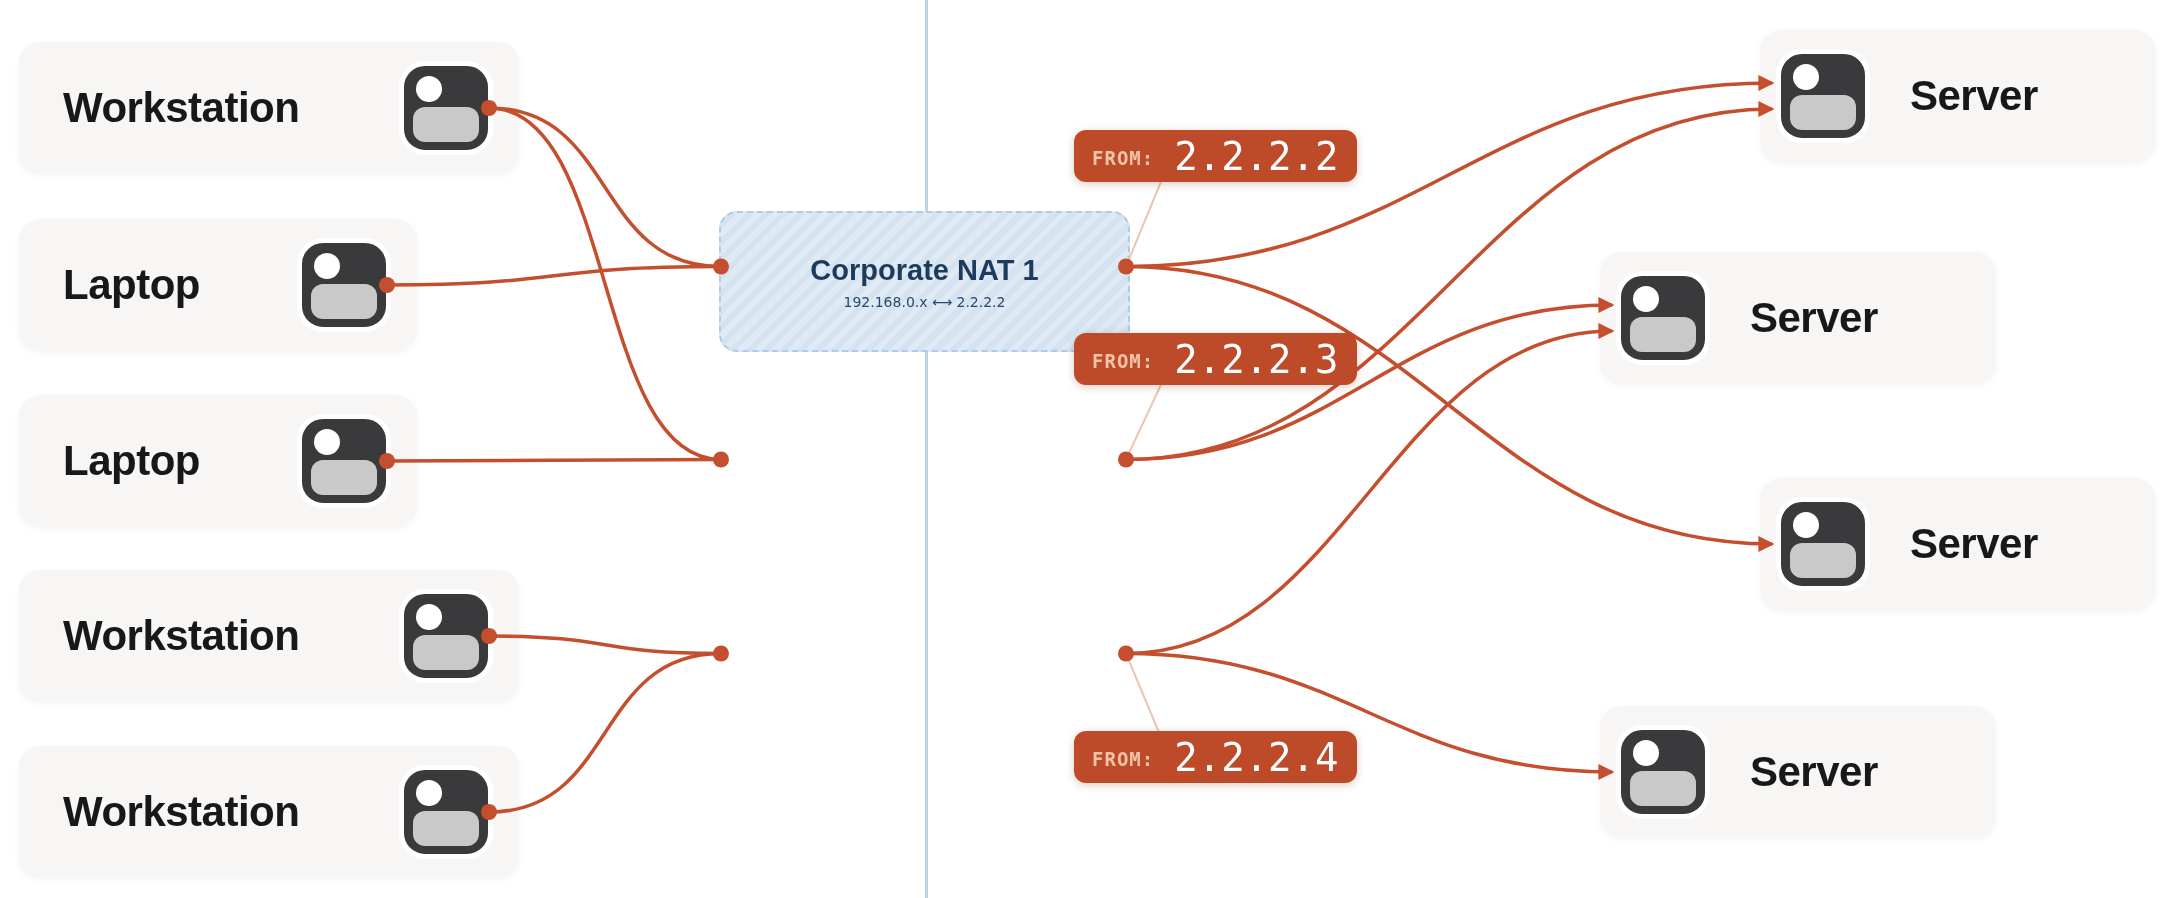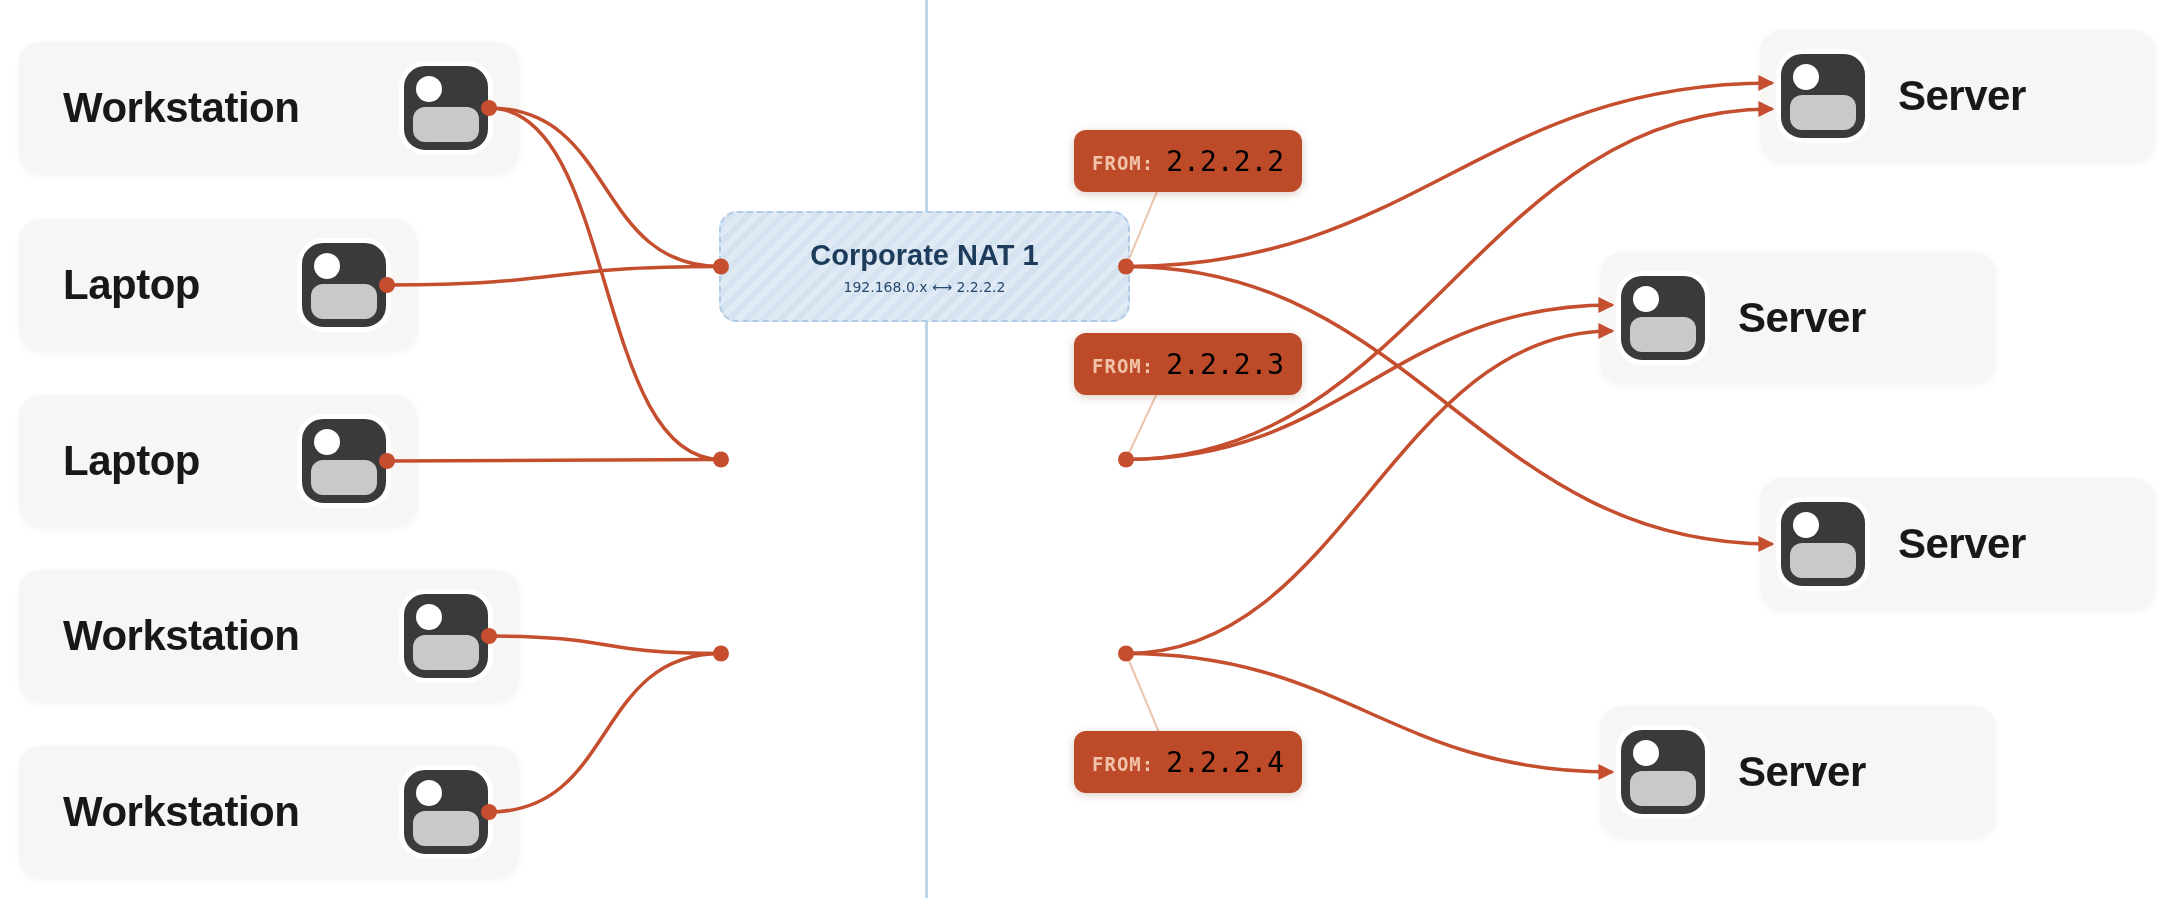--- a/index.html
+++ b/index.html
@@ -37,21 +37,21 @@
     z-index: 2;
   }
   .node .label {
     font-size: 42px;
     font-weight: 700;
     color: #181818;
     letter-spacing: -0.5px;
     white-space: nowrap;
   }
   .client { justify-content: space-between; padding: 0 26px 0 44px; box-sizing: border-box; }
-  .server { padding: 0 24px 0 16px; box-sizing: border-box; gap: 28px; }
+  .server { padding: 0 24px 0 16px; box-sizing: border-box; gap: 40px; }
 
   .person-icon {
     position: relative;
     width: 94px;
     height: 94px;
     flex: none;
     background: #3a3a3c;
     border: 5px solid #ffffff;
     border-radius: 26px;
     box-sizing: border-box;
@@ -74,21 +74,21 @@
     bottom: 8px;
     height: 35px;
     border-radius: 12px;
     background: #c9c9c9;
   }
 
   
   .nat {
     position: absolute;
     width: 411px;
-    height: 111px;
+    height: 141px;
     box-sizing: border-box;
     border-radius: 18px;
     border: 2px dashed #afcbe7;
     background: repeating-linear-gradient(135deg, #dfeaf5 0px, #dfeaf5 6px, #d5e3f1 6px, #d5e3f1 12px);
     display: flex;
     flex-direction: column;
     align-items: center;
     justify-content: center;
     gap: 7px;
     z-index: 2;
@@ -103,43 +103,43 @@
     font-size: 14px;
     font-weight: 400;
     color: #27496e;
     font-family: "DejaVu Sans", sans-serif;
     white-space: nowrap;
   }
 
   
   .badge {
     position: absolute;
-    height: 62px;
+    height: 52px;
     padding: 0 18px;
     border-radius: 12px;
     background: var(--badge-bg, #bd4b29);
     display: flex;
     align-items: center;
-    gap: 12px;
+    gap: 20px;
     z-index: 6;
     box-shadow: 0 2px 8px rgba(120, 50, 20, 0.25);
   }
   .badge-prefix {
     font-family: "DejaVu Sans Mono", monospace;
     font-size: 19px;
     font-weight: 700;
     letter-spacing: 1px;
     color: #f1c3a9;
     padding-top: 4px;
   }
   .badge-ip {
     font-family: "DejaVu Sans Mono", monospace;
-    font-size: 28px;
+    font-size: 39px;
     font-weight: 500;
-    color: #000000;
+    color: #ffffff;
   }
 
   
   #wires {
     position: absolute;
     left: 0;
     top: 0;
     z-index: 5;
     pointer-events: none;
   }

